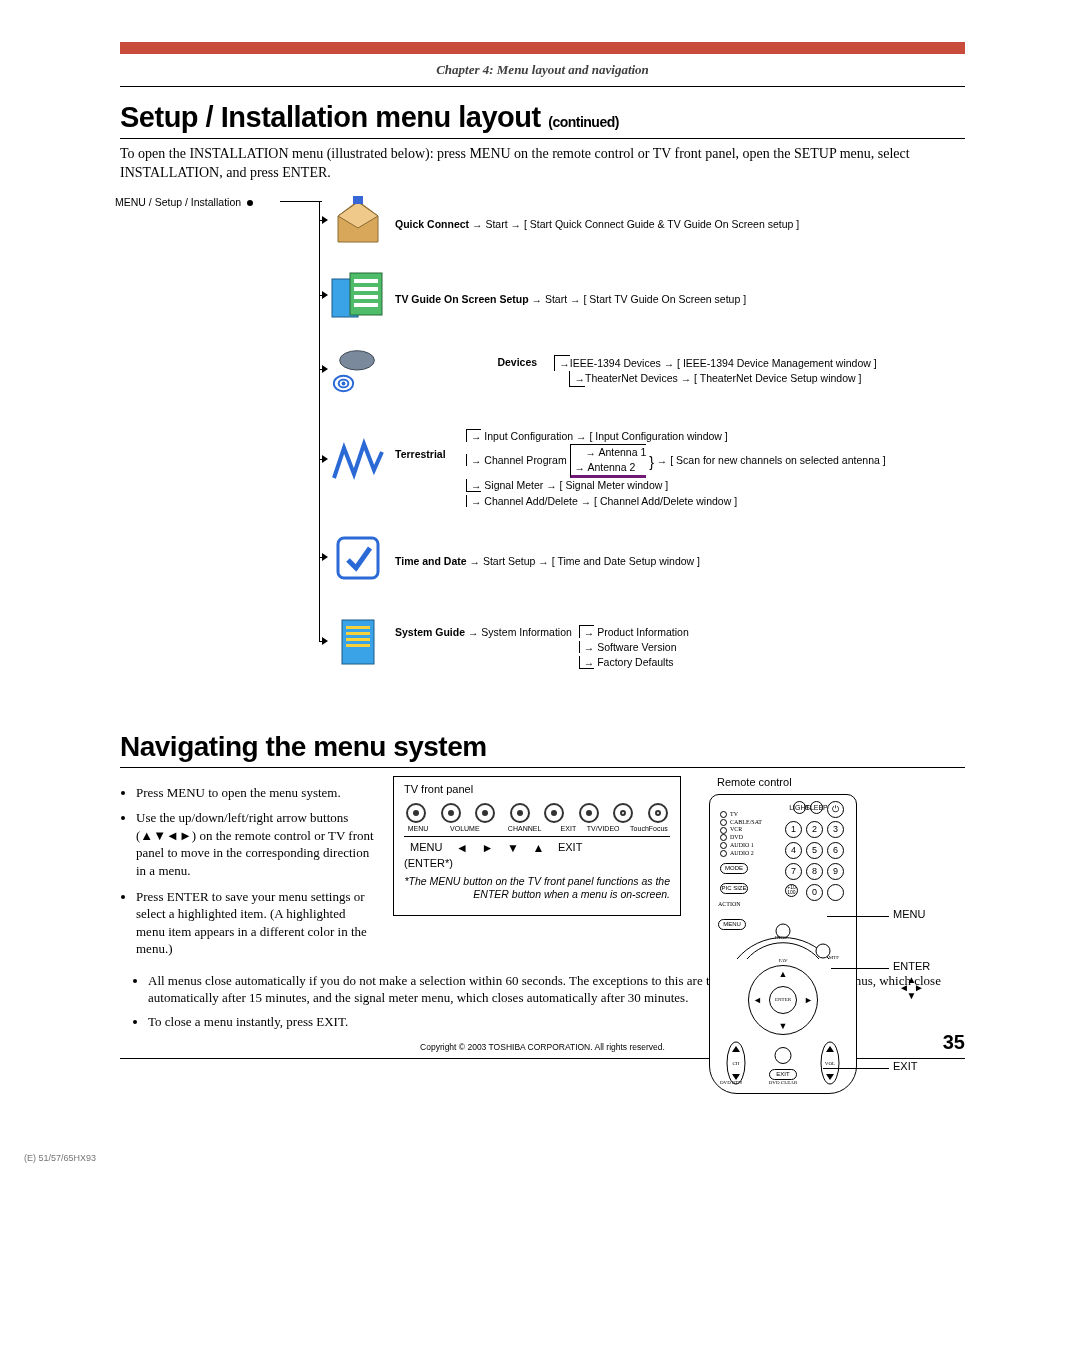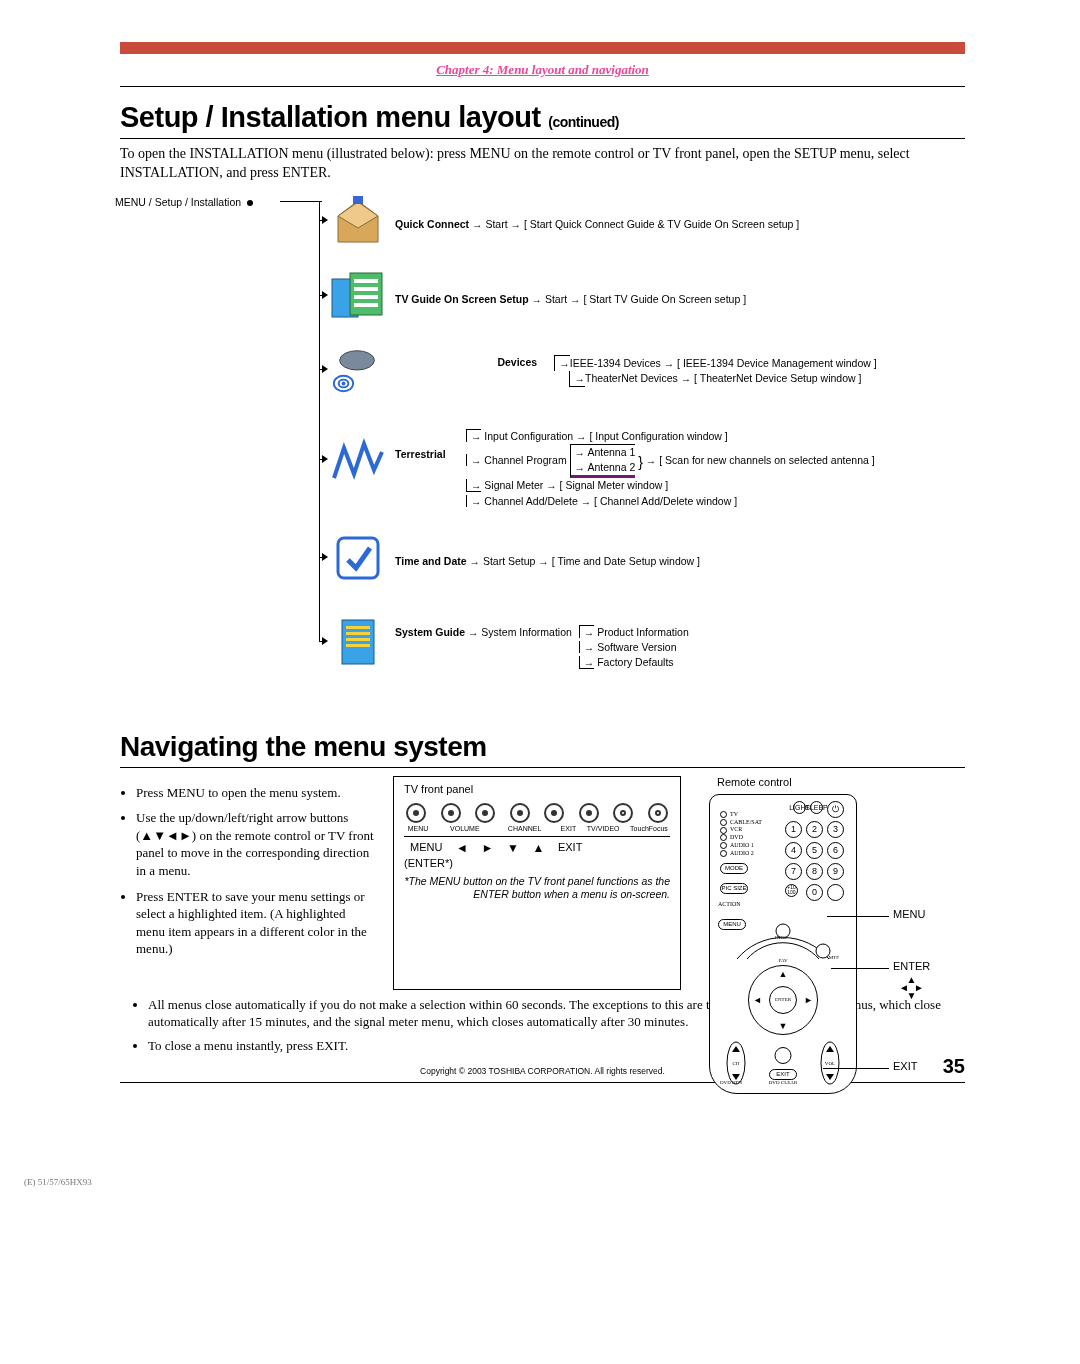--- a/index.html
+++ b/index.html
@@ -1,37 +1,37 @@
 <!DOCTYPE html>
 <html><head>
 <meta charset="utf-8">
 <style>
   * { box-sizing: border-box; margin: 0; padding: 0; }
   body { font-family: Georgia, 'Times New Roman', serif; background: #fff; color: #000; width: 1080px; margin: 0 auto; position: relative; }
   .page { padding: 42px 115px 30px 120px; position: relative; }
   .top-bar { height: 12px; background: #c84b3b; margin-bottom: 6px; }
-  .chapter-line { text-align: center; font-style: italic; font-weight: bold; font-size: 13px; color: #ec4899; padding: 2px 0 8px; text-decoration: underline; }
+  .chapter-line { text-align: center; font-style: italic; font-weight: bold; font-size: 13px; color: #404040; padding: 2px 0 8px; }
   .hr-black { border: none; border-top: 1px solid #000; margin: 0; }
   .h1 { font-family: Liberation Sans, sans-serif; font-weight: 800; font-size: 29px; margin: 14px 0 4px; letter-spacing: -0.5px; }
   .h1 .cont { font-size: 14px; font-weight: 700; }
   .intro { font-size: 14px; line-height: 1.35; margin: 6px 0 10px; }
   .diagram-label { font-family: Arial, Helvetica, sans-serif; font-size: 10.5px; position: absolute; }
   .diagram { position: relative; height: 520px; font-family: Arial, Helvetica, sans-serif; font-size: 10.5px; }
   .dot { display:inline-block; width:6px; height:6px; background:#000; border-radius:50%; vertical-align:middle;}
   .menu-icon { width: 56px; height: 58px; position: absolute; left: 210px; display:flex; align-items:center; justify-content:center; }
   .menu-row { position: absolute; left: 275px; right: 0; font-size: 10.5px; line-height: 1.45; }
   .connector { position:absolute; border-left:1px solid #000; }
   .hconn { position:absolute; border-top:1px solid #000;}
   .arrowhead { position:absolute; width:0; height:0; border-top:4px solid transparent; border-bottom:4px solid transparent; border-left:6px solid #000;}
   .h2 { font-family: Arial, Helvetica, sans-serif; font-weight: 800; font-size: 28px; margin: 18px 0 4px; letter-spacing:-0.5px;}
   .nav-section { display:flex; gap: 18px; margin-top: 8px; }
   .nav-text { flex: 0 0 255px; font-size: 13px; line-height: 1.35; }
   .nav-text ul { list-style: disc; margin: 8px 0 0 16px; }
   .nav-text li { margin-bottom: 8px; }
-  .tv-panel-box { flex: 0 0 288px; border:1px solid #000; font-family: Arial, Helvetica, sans-serif; font-size: 10px; padding: 6px 10px 10px; height: 214px; position: relative;}
+  .tv-panel-box { flex: 0 0 288px; border:1px solid #000; font-family: Arial, Helvetica, sans-serif; font-size: 10px; padding: 6px 10px 10px; height: 140px; position: relative;}
   .tv-panel-title { font-size:11px; }
   .dial-row { display:flex; justify-content:space-between; padding: 8px 2px 2px; }
   .dial { width:20px; height:20px; border:2px solid #333; border-radius:50%; display:flex; align-items:center; justify-content:center; }
   .dial .inner{ width:6px; height:6px; background:#333; border-radius:50%;}
   .dial.open .inner { background:transparent; border:2px solid #333;}
   .btn-labels { display:flex; font-size:7px; justify-content: space-between; padding: 0 0 4px;}
   .btn-labels span { text-align:center; }
   .arrow-syms { display:flex; justify-content:space-between; padding: 4px 6px; font-size:12px;}
   .tv-note { font-style: italic; font-size:10.5px; line-height:1.3; text-align:right; margin-top:6px;}
   .remote-area { flex:1; position:relative; }
@@ -53,21 +53,21 @@
   .navring .tri-r{ right:4px; top:50%; transform:translateY(-50%);}
   .call-line { position:absolute; border-top:1px solid #000;}
   .callout { position:absolute; font-family: Arial, Helvetica, sans-serif; font-size:11px; }
   .arrow-cluster { position:absolute; font-size:10px; line-height:0.8; text-align:center;}
   .bullets-wide { font-size:13px; line-height:1.35; margin-top:6px;}
   .bullets-wide ul { list-style: disc; margin-left:28px;}
   .bullets-wide li { margin-bottom:6px;}
   .footer-cr { text-align:center; font-family: Arial, Helvetica, sans-serif; font-size:8.5px; margin-top: 12px;}
   .page-num { position:absolute; right: 0; bottom:-2px; font-family: Arial, Helvetica, sans-serif; font-weight:800; font-size:20px;}
   .foot-line { border:none; border-top:1px solid #000; margin-top:2px;}
-  .trailer { font-family: Liberation Serif, serif; font-size:9px; color:#777; margin: 64px 0 0 24px;}
+  .trailer { font-family: Liberation Sans, sans-serif; font-size:9px; color:#777; margin: 64px 0 0 24px;}
   .brace-lbl { display:inline-block; font-size:14px; vertical-align: -3px;}
 </style>
 </head>
 <body>
 
 <div class="page">
   <div class="top-bar"></div>
   <div class="chapter-line">Chapter 4: Menu layout and navigation</div>
   <hr class="hr-black">
   <h1 class="h1">
@@ -141,21 +141,21 @@
       <svg width="56" height="48" viewBox="0 0 56 48">
           <polyline points="4,40 14,10 24,36 34,6 44,32 52,14" fill="none" stroke="#2a69d6" stroke-width="4"></polyline>
         </svg>
     </div>
     <div class="menu-row" style="top:236px;">
       <b style="display:inline-block; width:68px; vertical-align:top; margin-top:18px;">Terrestrial</b>
       <span style="display:inline-block; vertical-align:top;">
         <div><span style="border-left:1px solid #000; border-top:1px solid #000; padding-left:4px;">→</span> <span>Input Configuration  →  [ Input Configuration window ]</span></div>
         <div><span style="border-left:1px solid #000; padding-left:4px;">→</span> <span>Channel Program</span>
           <span style="display:inline-block; vertical-align:middle;">
-            <span style="border-left:1px solid #000; border-top:1px solid #000; padding-left:4px; display:block;">→ <span>Antenna 1</span></span>
+            <span style="border-left:1px solid #000; border-top:1px solid #000; padding-left:15px; display:block;">→ <span>Antenna 1</span></span>
             <span style="border-left:1px solid #000; border-bottom:3px solid #701a75; padding-left:4px; display:block;">→ <span>Antenna 2</span></span>
           </span>
           <span class="brace-lbl">}</span>
           <span>→ [ Scan for new channels on selected antenna ]</span>
         </div>
         <div><span style="border-left:1px solid #000; border-bottom:1px solid #000; padding-left:4px;">→</span> <span>Signal Meter  →  [ Signal Meter window ]</span></div>
         <div><span style="border-left:1px solid #000; padding-left:4px;">→</span> <span>Channel Add/Delete  →  [ Channel Add/Delete window ]</span></div>
       </span>
     </div>
 

